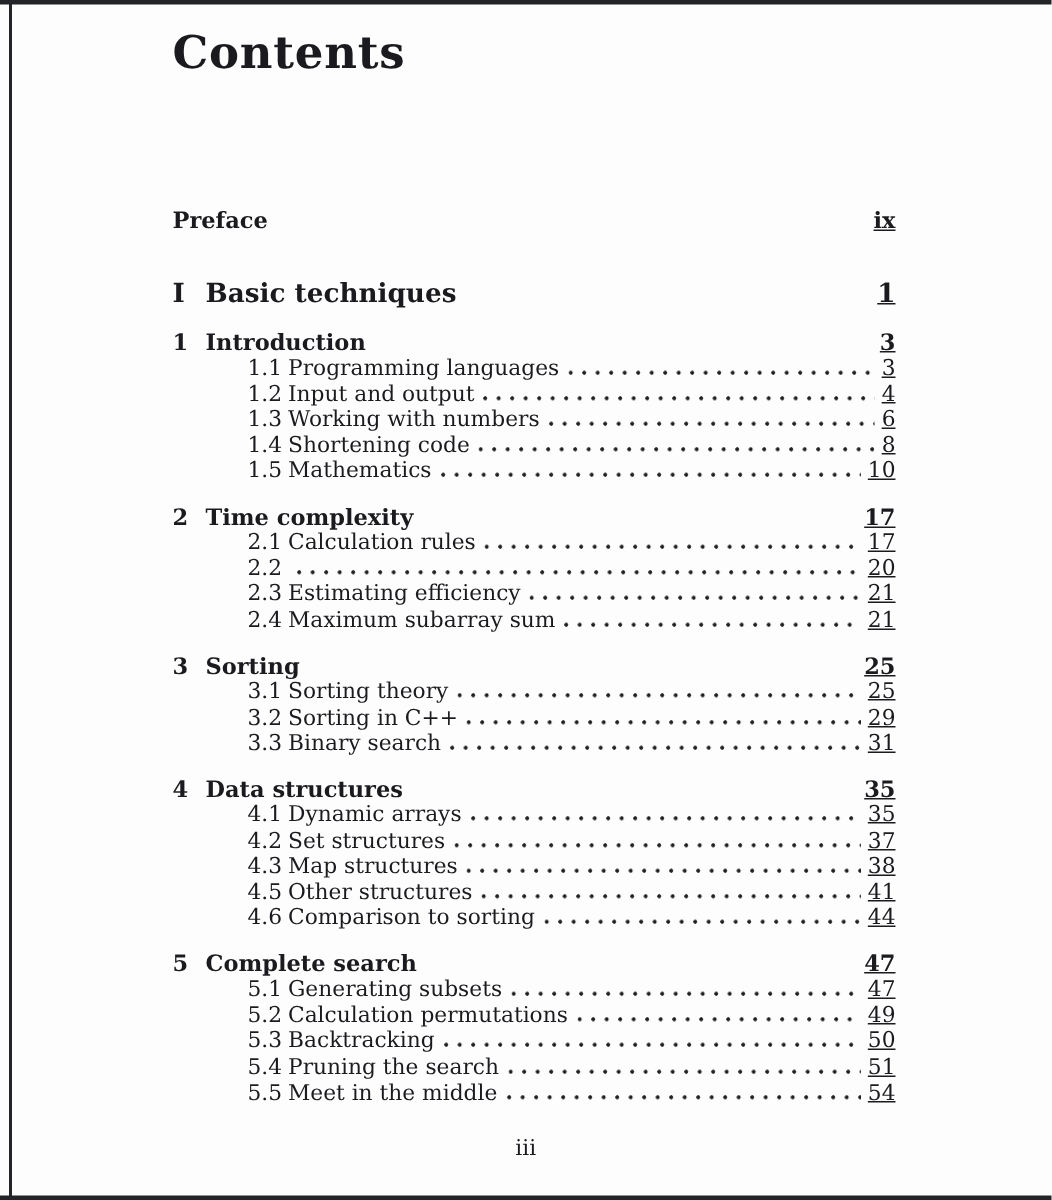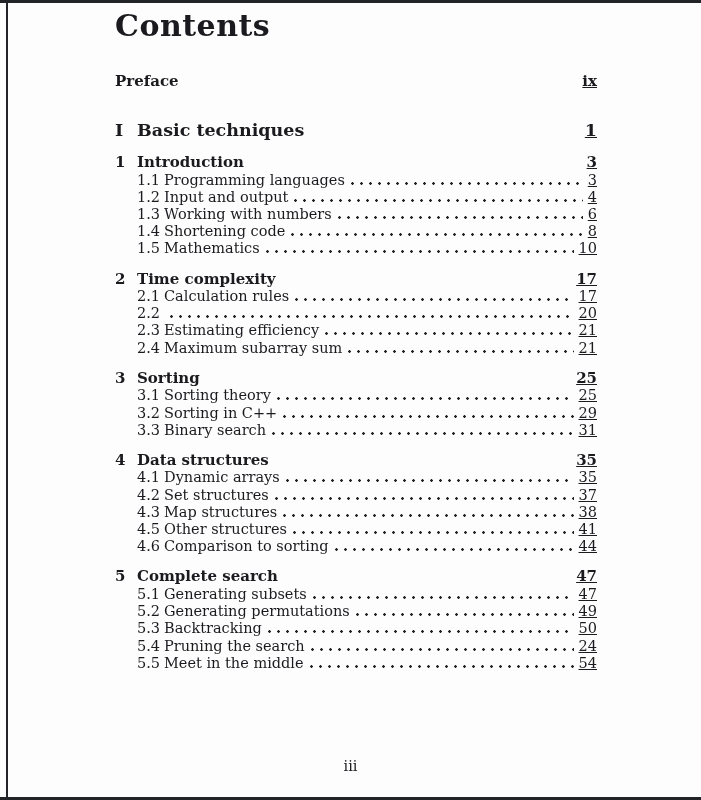--- a/index.html
+++ b/index.html
@@ -17,21 +17,21 @@
   }
   
   .edge { position: absolute; background: #232428; z-index: 5; }
   .edge-top    { top: 0; left: 0; width: 701px; height: 3px; }
   .edge-bottom { bottom: 0; left: 0; width: 701px; height: 3px; }
   .edge-left   { top: 0; left: 6px; width: 2px; height: 800px; }
 
   .content {
     position: absolute;
     left: 115px;
-    top: 0;
+    top: 10px;
     width: 482px;
   }
   .doc-title {
     margin: 0;
     padding-top: 8px;
     font-size: 30px;
     line-height: 36px;
     font-weight: bold;
     letter-spacing: 0.5px;
   }
@@ -49,21 +49,21 @@
     flex: 1 1 auto;
     height: 3px;
     margin: 0 5px 0 6px;
     background-image: radial-gradient(circle at 1.5px 1.5px, #222 1.15px, rgba(0,0,0,0) 1.5px);
     background-size: 9px 3px;
     background-repeat: repeat-x;
     background-position: left bottom;
   }
 
   .front-row {
-    margin-top: 28px;
+    margin-top: 84px;
     font-size: 15px;
     font-weight: bold;
     line-height: 18px;
   }
   .part-row {
     margin-top: 29px;
     font-size: 17.5px;
     font-weight: bold;
     line-height: 22px;
   }
@@ -74,21 +74,21 @@
     font-size: 15px;
     font-weight: bold;
     line-height: 17.5px;
   }
   .chapter-head .num { width: 22px; }
   .section-row {
     padding-left: 22px;
     font-size: 14.5px;
     line-height: 17.2px;
   }
-  .section-row .num { width: 27px; }
+  .section-row .num { width: 27px; margin-left: 28px; }
 
   .footer {
     position: absolute;
     top: 757px;
     left: 0;
     width: 701px;
     text-align: center;
     font-size: 14.5px;
     line-height: 18px;
   }
@@ -259,35 +259,35 @@
           <span class="pg">47</span>
         </div>
         <div class="row section-row">
           <span class="num">5.1</span>
           <span class="title">Generating subsets</span>
           <span class="leader"></span>
           <span class="pg">47</span>
         </div>
         <div class="row section-row">
           <span class="num">5.2</span>
-          <span class="title">Generating permutations</span>
+          <span class="title">Calculation permutations</span>
           <span class="leader"></span>
           <span class="pg">49</span>
         </div>
         <div class="row section-row">
           <span class="num">5.3</span>
           <span class="title">Backtracking</span>
           <span class="leader"></span>
           <span class="pg">50</span>
         </div>
         <div class="row section-row">
           <span class="num">5.4</span>
           <span class="title">Pruning the search</span>
           <span class="leader"></span>
-          <span class="pg">24</span>
+          <span class="pg">51</span>
         </div>
         <div class="row section-row">
           <span class="num">5.5</span>
           <span class="title">Meet in the middle</span>
           <span class="leader"></span>
           <span class="pg">54</span>
         </div>
       </div>
     </div>
 </div>

